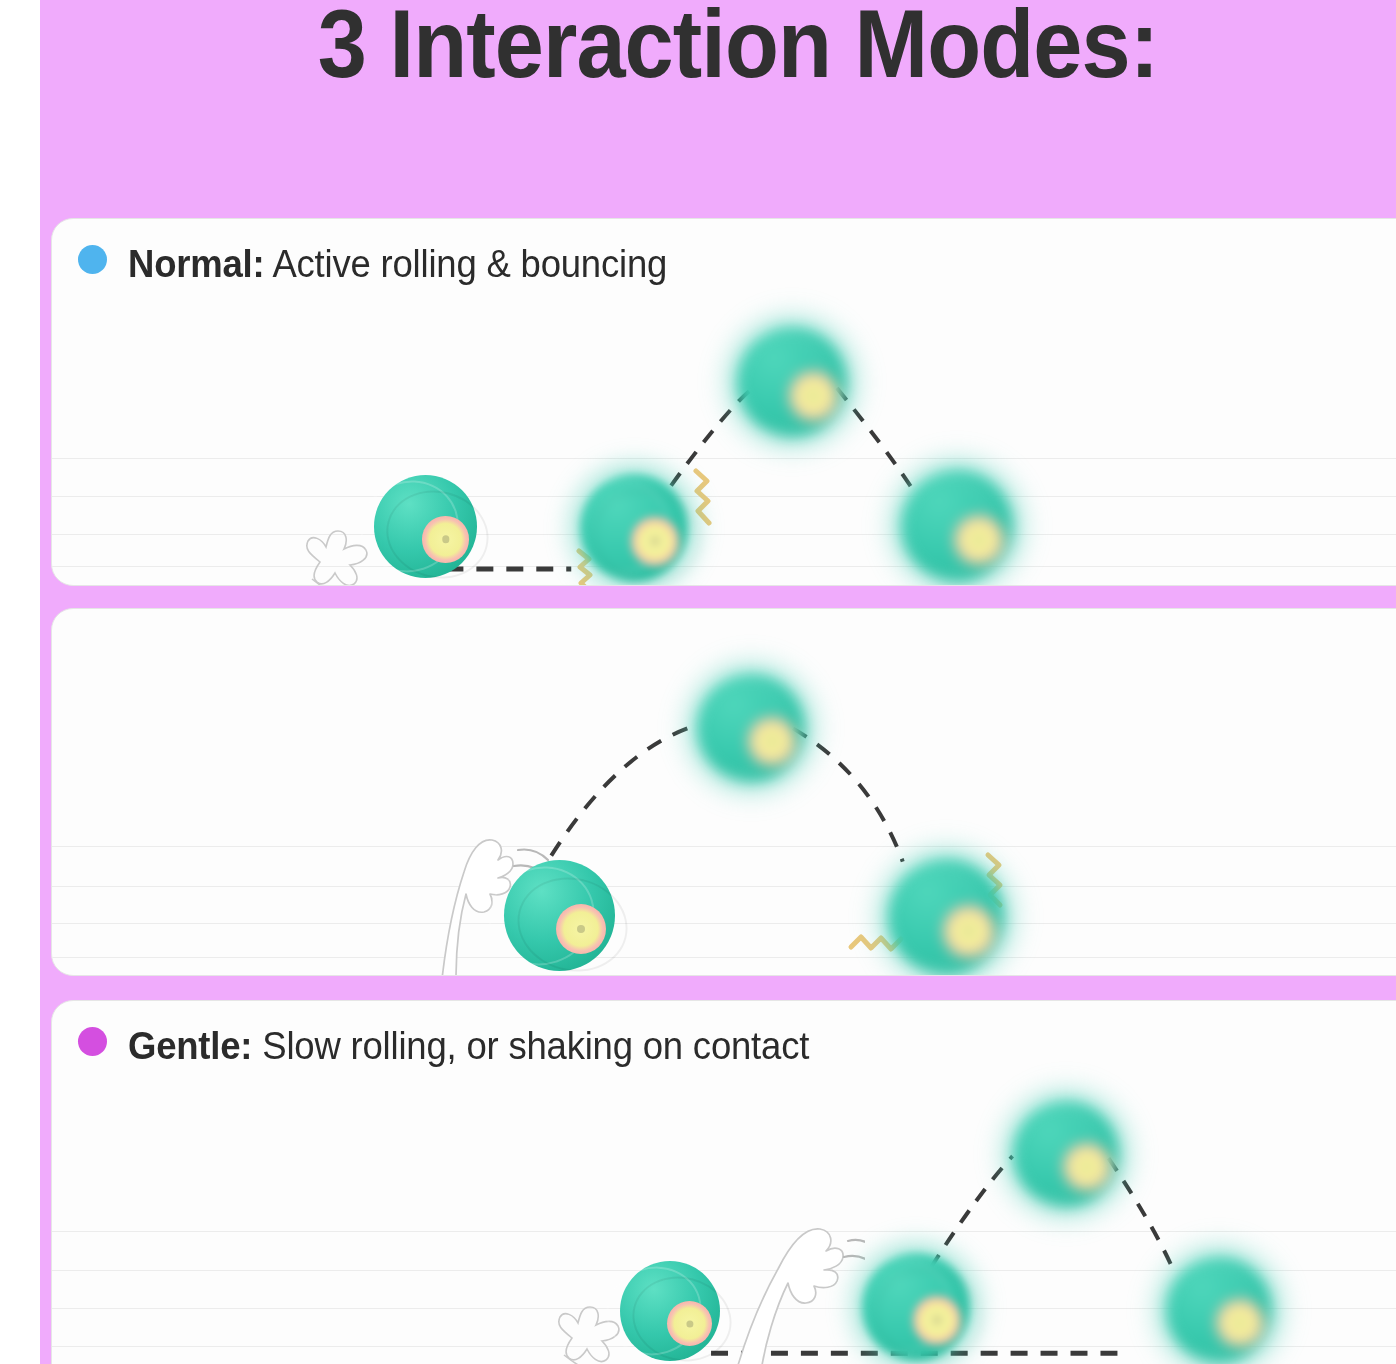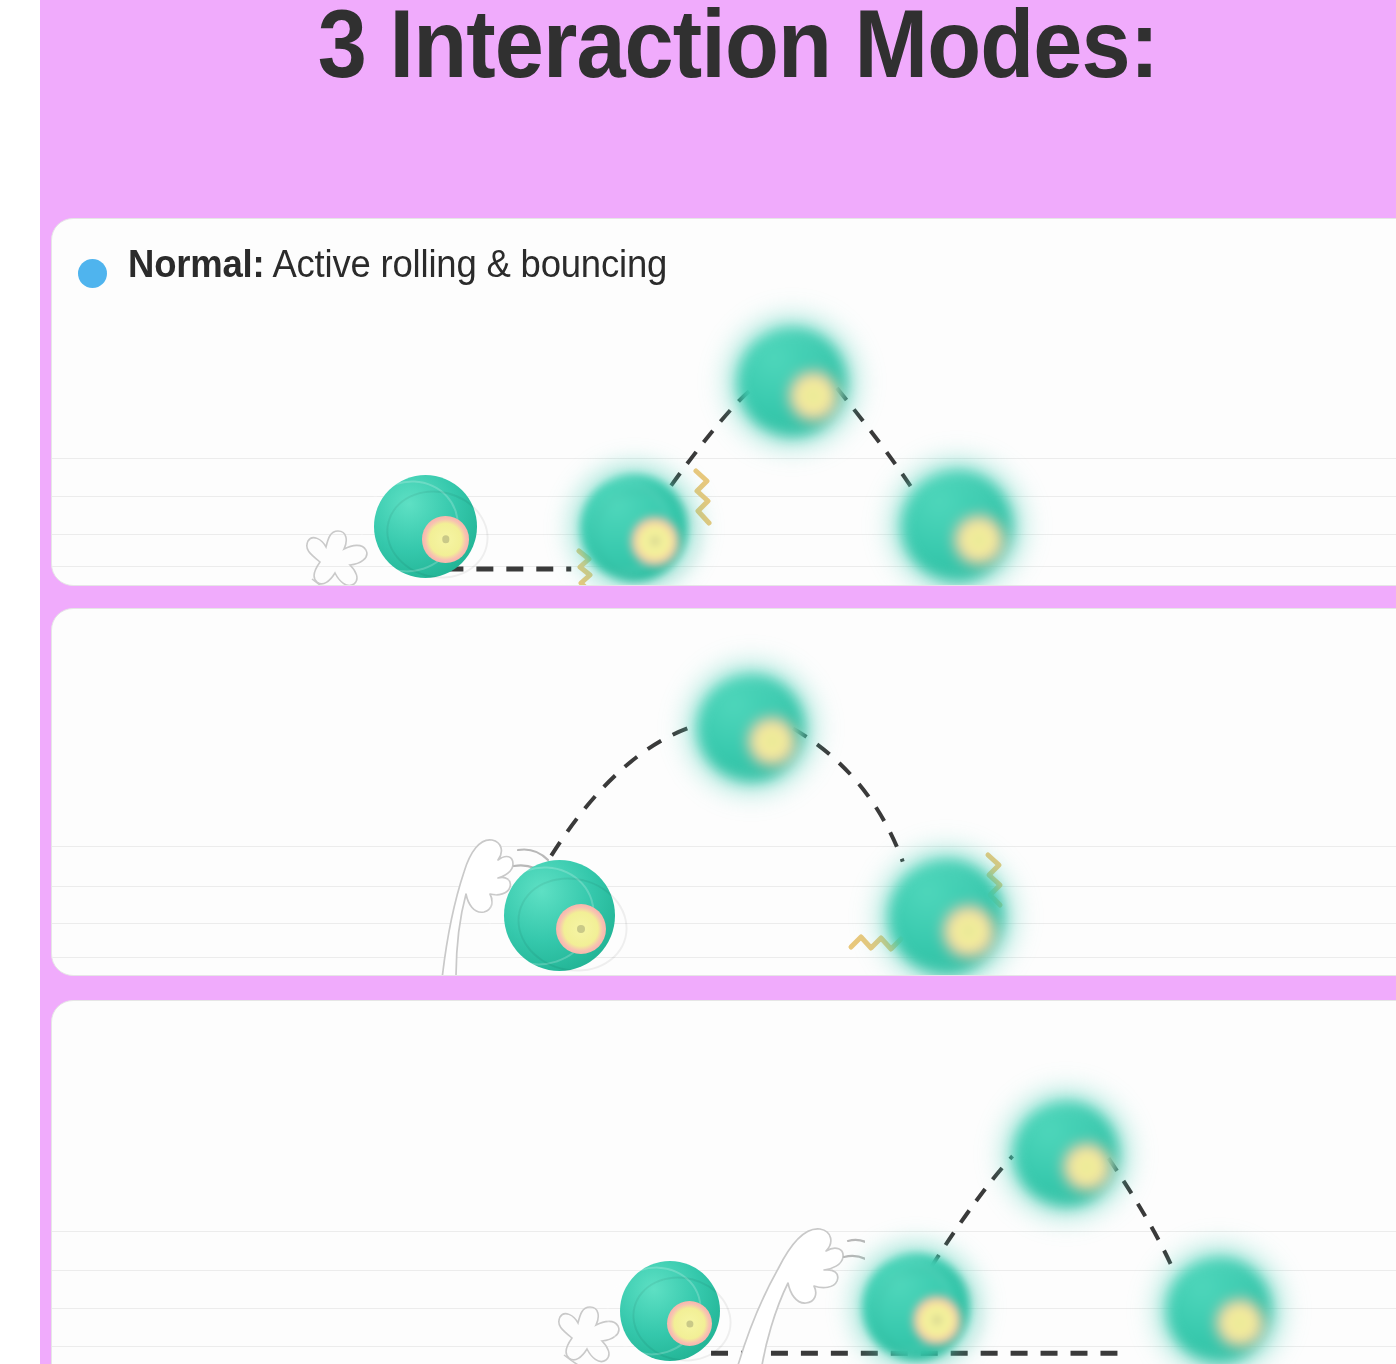--- a/index.html
+++ b/index.html
@@ -44,21 +44,21 @@
 
   
   .rules { position: absolute; left: 0; right: 0; bottom: 0; height: 100%; pointer-events: none; }
   .rule { position: absolute; left: 0; right: 0; height: 1px; background: #ececec; }
 
   
   .card-head {
     position: absolute;
     top: 24px; left: 26px;
     display: flex;
-    align-items: flex-end;
+    align-items: flex-start;
     gap: 21px;
     white-space: nowrap;
   }
   .mode-dot {
     width: 29px; height: 29px;
     border-radius: 50%;
     flex: 0 0 auto;
     position: relative;
     top: 2px;
   }
@@ -247,20 +247,27 @@
   <div class="card" id="card-gentle" style="background: rgb(253, 253, 253); border-color: rgb(230, 230, 230);">
 
     <div class="rules">
       <div class="rule" style="top: 230px; background: rgb(236, 236, 236);"></div>
       <div class="rule" style="top: 269px; background: rgb(236, 236, 236);"></div>
       <div class="rule" style="top: 307px; background: rgb(236, 236, 236);"></div>
       <div class="rule" style="top: 345px; background: rgb(236, 236, 236);"></div>
 
     </div>
 
+    <div class="card-head">
+      <span class="mode-dot" id="dot-gentle" style="background: rgb(212, 79, 224);"></span>
+      <span class="mode-text">
+        <span class="lbl">Gentle:</span>
+        <span class="desc"> Slow rolling, or shaking on contact</span>
+      </span>
+    </div>
 
     <svg class="traj" viewBox="0 0 1374 392" preserveAspectRatio="none">
 
       <path d="M 660 354 L 1068 354" stroke="#3a3a3a" stroke-width="5" fill="none" stroke-dasharray="17 13"></path>
 
       <path d="M 880 268 Q 930 190 962 156" stroke="#3a3a3a" stroke-width="4" fill="none" stroke-dasharray="15 12"></path>
 
       <path d="M 1058 158 Q 1100 220 1122 268" stroke="#3a3a3a" stroke-width="4" fill="none" stroke-dasharray="15 12"></path>
     </svg>
 

